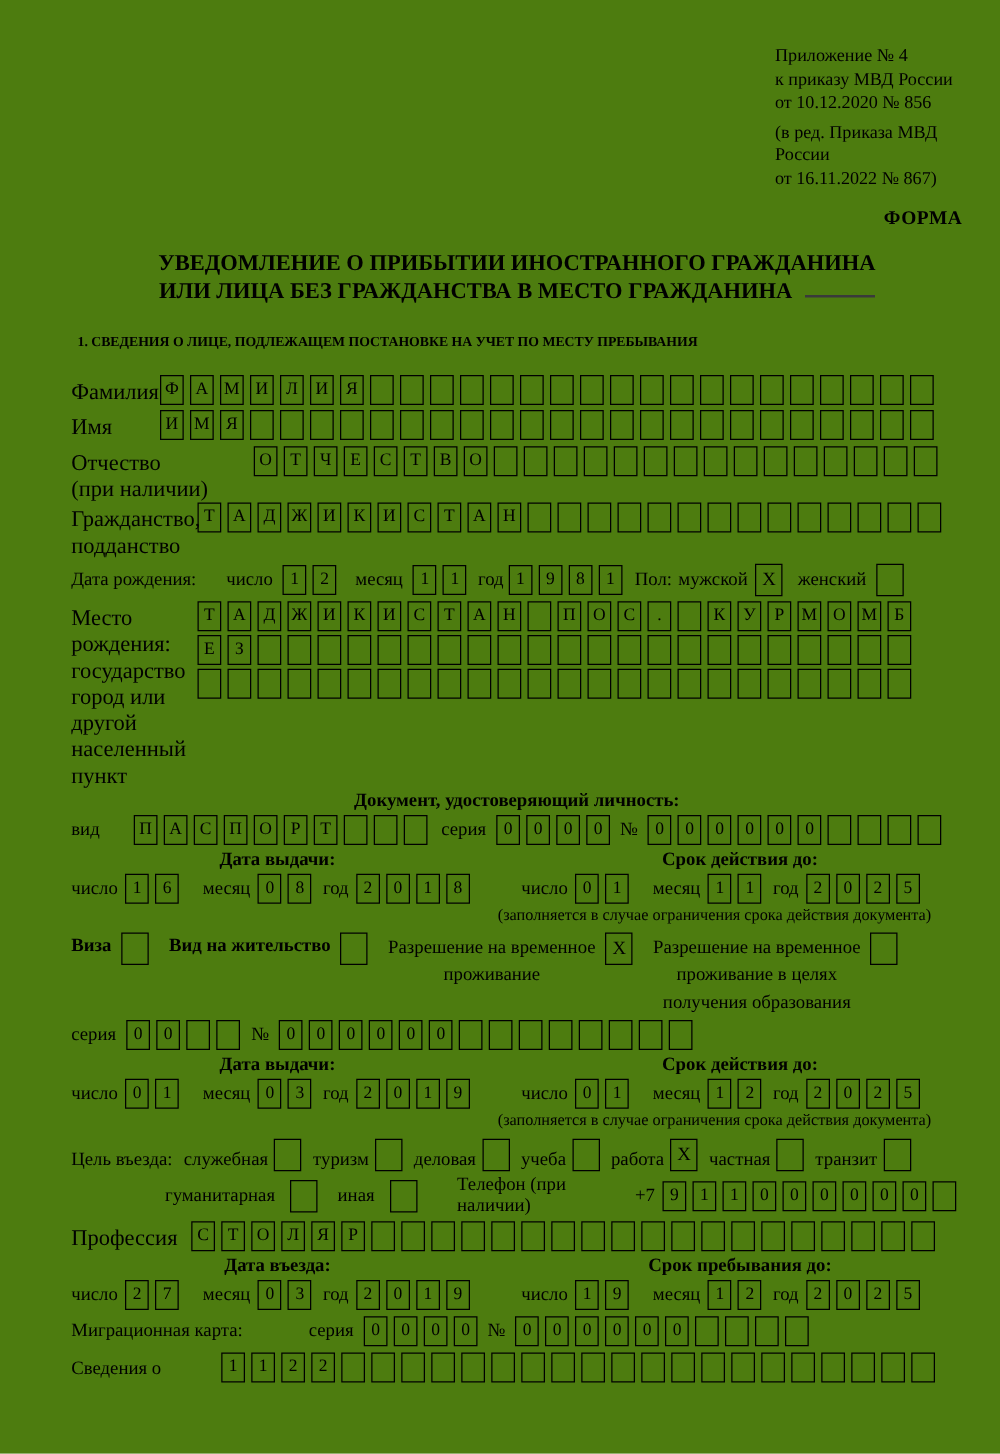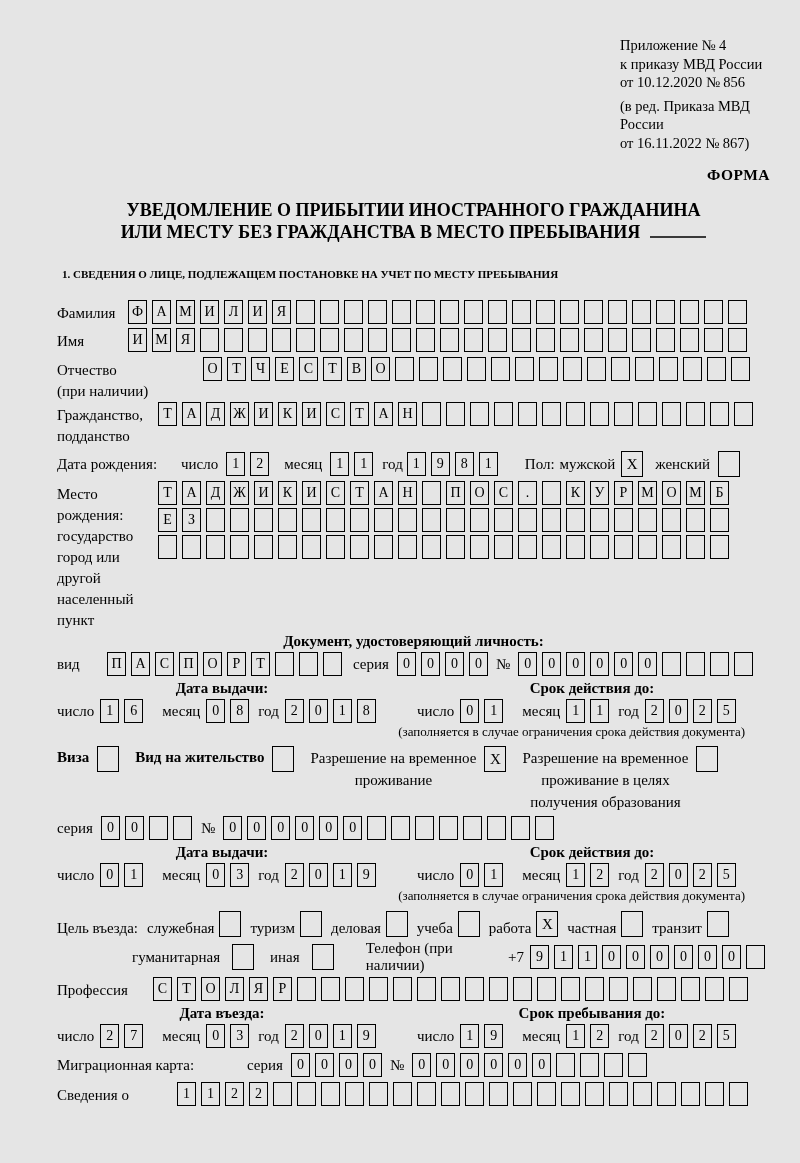--- a/index.html
+++ b/index.html
@@ -1,30 +1,30 @@
 <!DOCTYPE html>
 <html><head>
 <meta charset="utf-8">
 <style>
   * { margin:0; padding:0; box-sizing:border-box; }
   html,body { background:#fff; }
   body { width:800px; font-family:"Liberation Serif", serif; color:#000; }
-  .page { position:relative; width:800px; height:1163px; background:#e5e5e5; padding:36px 30px 0 57px; overflow:hidden; }
+  .page { position:relative; width:800px; height:1163px; background:#4d7c0f; padding:36px 30px 0 57px; overflow:hidden; }
 
   .annex { margin-left:563px; font-size:14.5px; line-height:18.5px; }
   .annex .group2 { margin-top:5px; }
   .form-label { text-align:right; font-weight:bold; font-size:15.5px; margin-top:14px; letter-spacing:.5px; }
 
   .title { text-align:center; font-weight:bold; font-size:18px; line-height:22px; margin-top:15px; }
   .underline-blank { display:inline-block; width:56px; border-bottom:2.2px solid #3a3a3a; height:14px; margin-left:10px; }
 
   .sec-heading { font-weight:bold; font-size:11px; margin-top:25px; margin-left:5px; white-space:nowrap; }
 
   .row { display:flex; align-items:flex-start; }
-  .lbl { font-size:15px; line-height:21px; padding-top:3px; flex:none; }
+  .lbl { font-size:18px; line-height:21px; padding-top:3px; flex:none; }
   .w71{width:71px} .w96{width:96px} .w101{width:101px} .w146{width:146px}
   .cells { display:flex; flex:none; }
   .cell { width:19px; height:24px; border:1.5px solid #000; margin-right:5px; display:flex; align-items:center; justify-content:center; font-size:14px; line-height:1; flex:none; }
   .cbx { width:22px; height:26px; border:1.6px solid #000; display:inline-flex; align-items:center; justify-content:center; font-size:15px; flex:none; }
 
   .mt20{margin-top:20px} .mt5{margin-top:5px} .mt4{margin-top:4px} .mt3{margin-top:3px} .mt2{margin-top:2px} .mt0{margin-top:0}
 
   .inline-row { display:flex; align-items:center; font-size:15px; }
   .inline-row > * { flex:none; }
 
@@ -71,21 +71,21 @@
     <div class="group2">
       <div>(в ред. Приказа МВД России</div>
       <div>от 16.11.2022 № 867)</div>
     </div>
   </div>
 
   <div class="form-label">ФОРМА</div>
 
   <div class="title">
     <div>УВЕДОМЛЕНИЕ О ПРИБЫТИИ ИНОСТРАННОГО ГРАЖДАНИНА</div>
-    <div><span>ИЛИ МЕСТУ БЕЗ ГРАЖДАНСТВА В МЕСТО ПРЕБЫВАНИЯ</span><span class="underline-blank"></span></div>
+    <div><span>ИЛИ ЛИЦА БЕЗ ГРАЖДАНСТВА В МЕСТО ГРАЖДАНИНА</span><span class="underline-blank"></span></div>
   </div>
 
   <div class="sec-heading">1. СВЕДЕНИЯ О ЛИЦЕ, ПОДЛЕЖАЩЕМ ПОСТАНОВКЕ НА УЧЕТ ПО МЕСТУ ПРЕБЫВАНИЯ</div>
 
   <div class="row mt20">
     <div class="lbl w71">Фамилия</div>
     <div class="cells">
         <span class="cell">Ф</span>
         <span class="cell">А</span>
         <span class="cell">М</span>
@@ -225,21 +225,21 @@
         <span class="cell">1</span>
         <span class="cell">1</span>
       </span>
     <span style="margin:0 4px 0 4px">год</span>
     <span class="cells">
         <span class="cell">1</span>
         <span class="cell">9</span>
         <span class="cell">8</span>
         <span class="cell">1</span>
       </span>
-    <span style="margin-left:22px">Пол:</span>
+    <span style="margin-left:5px">Пол:</span>
     <span style="margin:0 6px 0 5px">мужской</span>
     <span class="cbx">X</span>
     <span style="margin:0 8px 0 12px">женский</span>
     <span class="cbx"></span>
   </div>
 
   <div class="row mt4">
     <div class="lbl w101">
       <div>Место рождения:</div>
       <div>государство</div>

